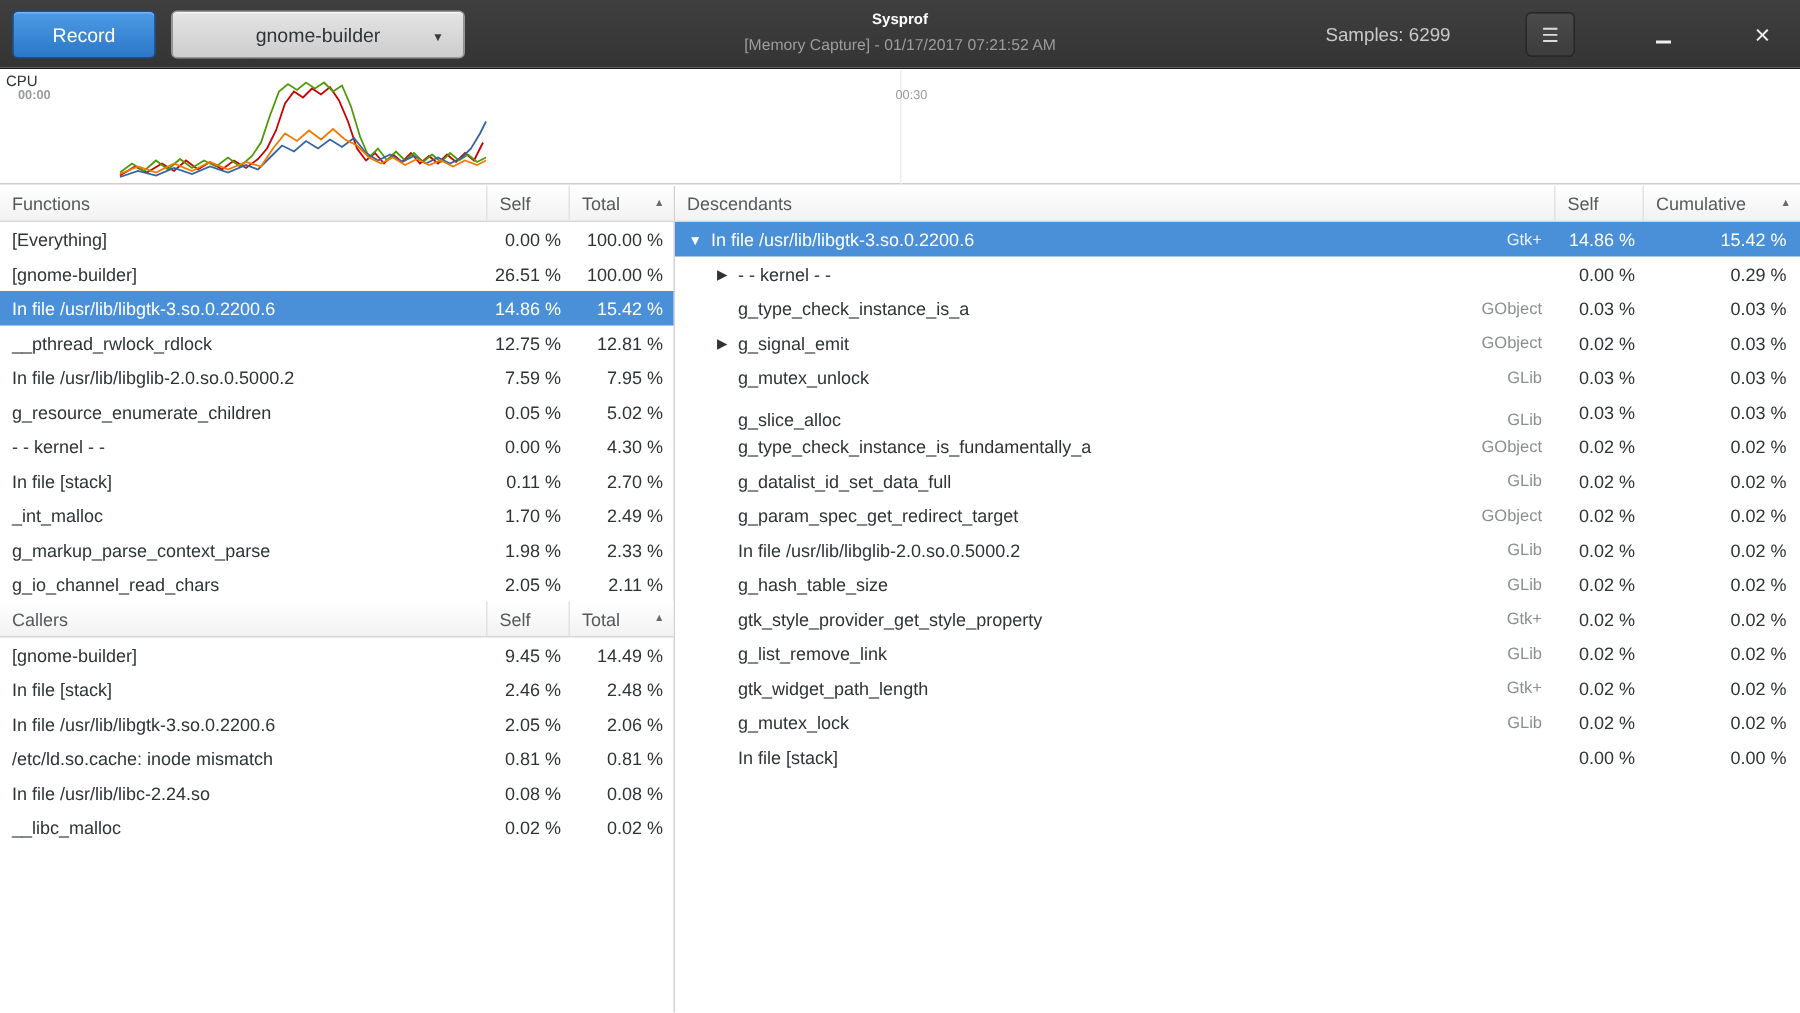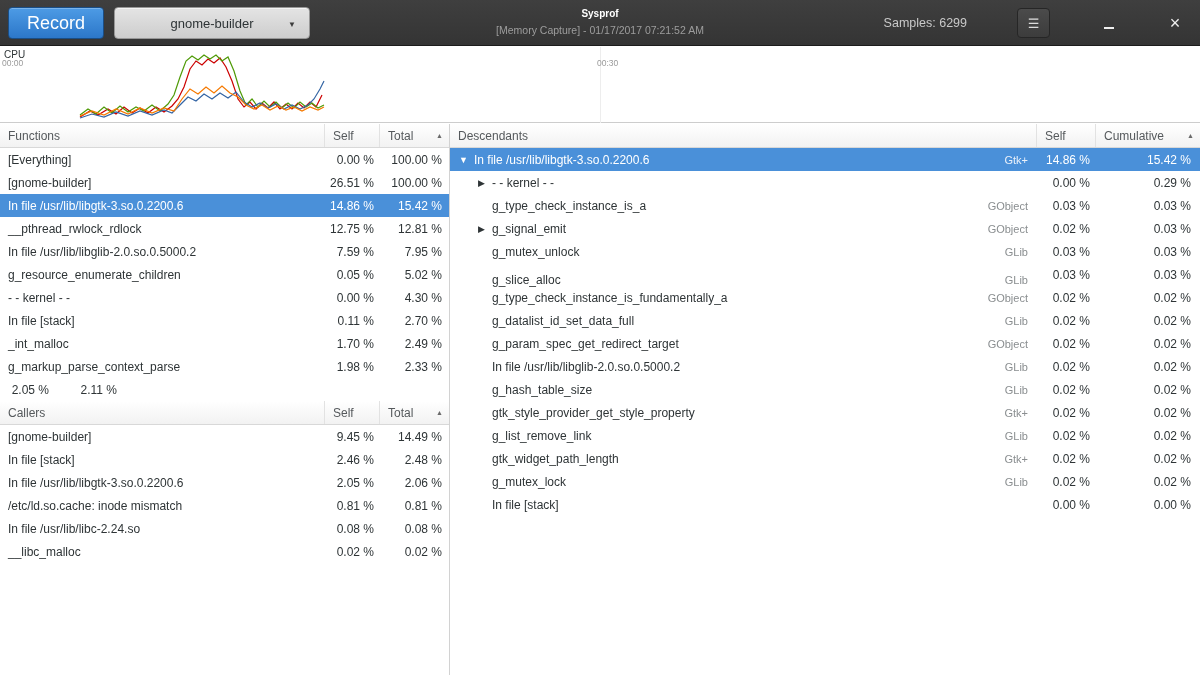--- a/index.html
+++ b/index.html
@@ -5,21 +5,21 @@
   * { margin:0; padding:0; box-sizing:border-box; }
   html,body { width:1200px; height:675px; overflow:hidden; }
   body { font-family:"Liberation Sans", sans-serif; background:#ffffff; position:relative; }
 
   
   .headerbar { position:absolute; top:0; left:0; width:1200px; height:46px;
     background:linear-gradient(#3f3f3f,#343434); border-bottom:1px solid #1c1c1c; }
   .btn-record { position:absolute; left:8px; top:7px; width:96px; height:32px;
     border-radius:4px; background:linear-gradient(#4d9be5,#2c77c9);
     border:1px solid #1a4e86; box-shadow:inset 0 1px 0 rgba(255,255,255,.25);
-    color:#ffffff; font-size:18px; display:flex; align-items:center; justify-content:center; cursor:pointer; }
+    color:#ffffff; font-size:13px; display:flex; align-items:center; justify-content:center; cursor:pointer; }
   .btn-target { position:absolute; left:114px; top:7px; width:196px; height:32px;
     border-radius:4px; background:linear-gradient(#e4e4e4,#cdcdcd);
     border:1px solid #979797; box-shadow:inset 0 1px 0 rgba(255,255,255,.6);
     color:#2e3436; font-size:13px; display:flex; align-items:center; justify-content:center; cursor:pointer; }
   .btn-target .caret { position:absolute; right:13px; top:12px; font-size:8px; color:#3c3c3c; }
   .titlebox { position:absolute; left:300px; right:300px; top:6px; text-align:center; }
   .title { color:#ffffff; font-size:10px; font-weight:bold; line-height:16px; }
   .subtitle { color:#9d9d9d; font-size:10.5px; margin-top:2px; }
   .header-right { position:absolute; right:12px; top:0; height:46px; display:flex; align-items:center;gap:32px; }
   .samples { color:#c9c9c9; font-size:12.5px; margin-right:18px; }
@@ -31,21 +31,21 @@
   .win-btn.min { align-items:flex-end; padding-bottom:9px; margin-left:14px; }
   .min-bar { width:10px; height:2px; background:#efefef; }
   .win-btn.close { font-size:18px; margin-left:8px; font-weight:normal; }
 
   
   .graph { position:absolute; top:47px; left:0; width:1200px; height:76px;
     background:#ffffff; border-bottom:1px solid #cdcdcd; }
   .graph svg { position:absolute; top:0; left:0; width:1200px; height:76px; }
   .cpu-label { position:absolute; left:4px; top:2px; font-size:10px; color:#2e3436; z-index:2; }
   .tlabel { position:absolute; top:11px; font-size:8.5px; color:#9a9a9a; z-index:2; }
-  .tlabel.t0 { left:2px; }
+  .tlabel.t0 { left:12px;font-weight:bold; }
   .tlabel.t30 { left:597px; }
   .gridline { position:absolute; left:600px; top:0; width:1px; height:76px; background:#ededed; }
 
   
   .main { position:absolute; top:124px; left:0; width:1200px; height:551px; background:#ffffff; }
   .left-panel { position:absolute; left:0; top:0; width:450px; height:551px; border-right:1px solid #d2d2d2; background:#fff; }
   .right-panel { position:absolute; left:450px; top:0; width:750px; height:551px; background:#fff; }
 
   .thead { display:flex; height:24px; background:linear-gradient(#ffffff,#f2f2f2);
     border-bottom:1px solid #d8d8d8; font-size:12px; color:#55595c; }
@@ -171,20 +171,21 @@
           <div class="cell-name">_int_malloc</div>
           <div class="cell-num">1.70 %</div>
           <div class="cell-total">2.49 %</div>
         </div>
         <div class="trow">
           <div class="cell-name">g_markup_parse_context_parse</div>
           <div class="cell-num">1.98 %</div>
           <div class="cell-total">2.33 %</div>
         </div>
         <div class="trow">
+          <div class="cell-name">g_io_channel_read_chars</div>
           <div class="cell-num">2.05 %</div>
           <div class="cell-total">2.11 %</div>
         </div>
       </div>
 
     <div class="thead">
       <div class="hc w-name">
         <span>Callers</span>
       </div>
       <div class="hc w-self">

